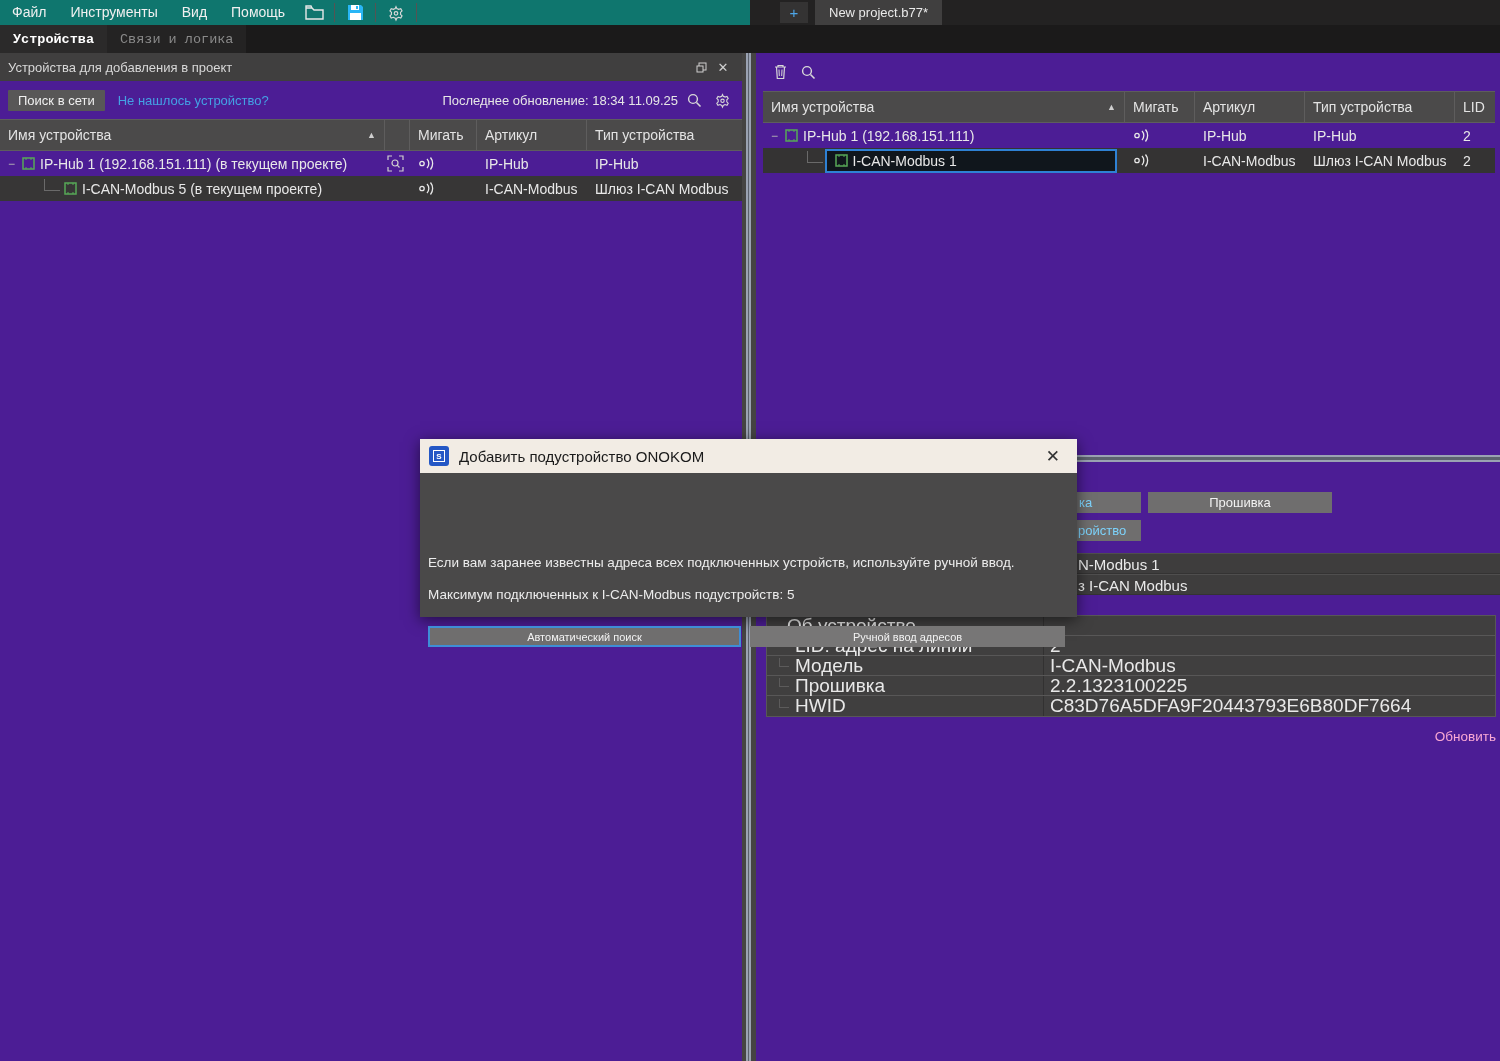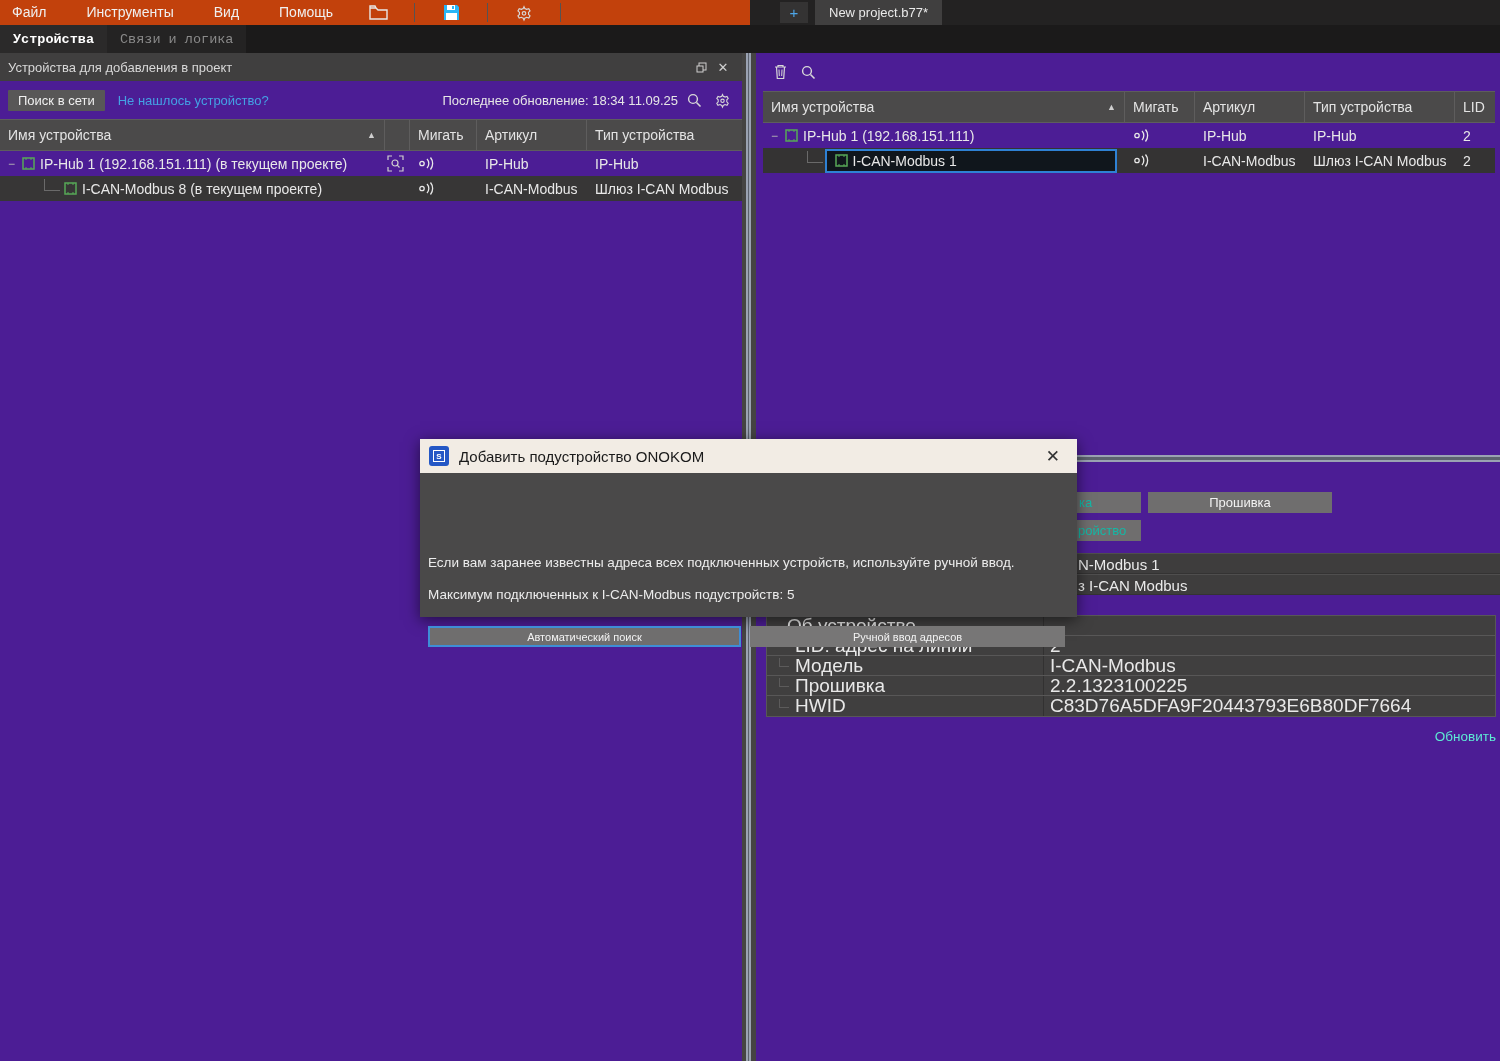--- a/index.html
+++ b/index.html
@@ -1,20 +1,20 @@
 <!DOCTYPE html>
 <html><head>
 <meta charset="utf-8">
 <style>
   * { box-sizing: border-box; margin: 0; padding: 0; }
   html,body { width:1500px; height:1061px; overflow:hidden; }
   body { font-family:"Liberation Sans", sans-serif; background:#454443; color:#e8e8e8; font-size:14px; position:relative; }
 
   
-  .titlebar { position:absolute; left:0; top:0; width:1500px; height:25px; background:#c2410c; display:flex; align-items:center;gap:16px; }
+  .titlebar { position:absolute; left:0; top:0; width:1500px; height:25px; background:#0f766e; display:flex; align-items:center; }
   .menu-item { padding:0 12px; font-size:14px; color:#f0f0f0; height:25px; line-height:25px; cursor:default; }
   .tb-icon { width:34px; height:25px; display:flex; align-items:center; justify-content:center; }
   .tb-sep { width:1px; height:19px; background:#555353; margin:0 3px; }
   .title-right { position:absolute; left:750px; top:0; width:750px; height:25px; background:#232222; display:flex; align-items:center; }
   .plus-btn { width:28px; height:21px; margin-left:30px; background:#343333; display:flex; align-items:center; justify-content:center; color:#4da6e8; font-size:15px; }
   .proj-tab { height:25px; margin-left:7px; padding:0 14px; background:#403f3f; color:#eaeaea; font-size:13px; display:flex; align-items:center; }
 
   
   .tabstrip { position:absolute; left:0; top:25px; width:1500px; height:28px; background:#1b1a1a; display:flex; }
   .main-tab { height:28px; padding:0 13px; display:flex; align-items:center; font-size:13.5px;font-family:Liberation Mono, monospace; }
@@ -53,32 +53,32 @@
   
   .lt-name { width:385px; } .lt-x { width:25px; } .lt-blink { width:67px; } .lt-art { width:110px; } .lt-type { width:155px; border-right:none; }
   
   .rtab { margin-left:7px; width:732px; }
   .rt-name { width:362px; } .rt-blink { width:70px; } .rt-art { width:110px; } .rt-type { width:150px; } .rt-lid { width:40px; border-right:none; }
 
   
   .hsplitter { position:absolute; left:756px; top:455px; width:744px; height:7px; background:#5c626e; border-top:2px solid #9aa2b2; border-bottom:2px solid #9aa2b2; }
   .rbottom { position:absolute; left:756px; top:462px; width:744px; height:599px; }
   .rb-btn { position:absolute; height:21px; background:#6f6e6e; color:#f2f2f2; font-size:13px; border:none; display:flex; align-items:center; justify-content:center; font-family:inherit; }
-  .rb-frag { position:absolute; color:#14b8a6; font-size:13px; }
+  .rb-frag { position:absolute; color:#7dd3fc; font-size:13px; }
   .info-bar { position:absolute; left:0; width:744px; height:21px; background:#3e3d3d; border-top:1px solid #4f4e4e; border-bottom:1px solid #343333; }
   .info-txt { position:absolute; left:322px; top:2px; font-size:15px; color:#eaeaea; }
 
   .propgrid { position:absolute; left:10px; top:153px; width:730px; background:#403f3f; border:1px solid #585757; font-size:19px; }
   .pg-row { display:flex; height:20px; border-bottom:1px solid #585757; align-items:center; }
   .pg-row:last-child { border-bottom:none; }
   .pg-label { width:277px; border-right:1px solid #323131; padding-left:20px; display:flex; align-items:center; height:100%; }
   .pg-label.child { padding-left:12px; }
   .pg-branch { width:10px; height:9px; border-left:1px solid #5c5b5b; border-bottom:1px solid #5c5b5b; margin:-6px 6px 0 0; }
   .pg-value { padding-left:6px; }
-  .refresh-link { position:absolute; right:4px; top:267px; color:#5eead4; font-size:13.5px; text-decoration:none; }
+  .refresh-link { position:absolute; right:4px; top:267px; color:#f9a8d4; font-size:13.5px; text-decoration:none; }
 
   
   .dialog { position:absolute; left:420px; top:439px; width:657px; height:178px; background:#4a4949; z-index:10; box-shadow:0 3px 14px rgba(0,0,0,.55); }
   .dlg-titlebar { height:34px; background:#f2ece4; display:flex; align-items:center; padding:0 9px; }
   .dlg-icon { width:20px; height:20px; background:#2457c5; border-radius:3px; display:flex; align-items:center; justify-content:center; margin-right:10px; }
   .dlg-icon .inner { width:12px; height:12px; border:1px solid #ffffff; display:flex; align-items:center; justify-content:center; color:#fff; font-size:8px; font-weight:bold; }
   .dlg-title { color:#1a1a1a; font-size:15px; }
   .dlg-close { margin-left:auto; color:#333; font-size:17px; padding:0 8px; }
   .dlg-body { position:relative; height:144px; }
   .dlg-p { position:absolute; left:8px; font-size:13.5px; color:#ececec; white-space:nowrap; }
@@ -212,21 +212,21 @@
       <span class="lbranch"></span>
       <span class="devicon">
         <svg width="13" height="13" viewBox="0 0 13 13">
             <rect x="1" y="1" width="11" height="11" fill="none" stroke="#57a957" stroke-width="1.5"></rect>
             <line x1="4" y1="1" x2="4" y2="3" stroke="#57a957"></line>
             <line x1="9" y1="1" x2="9" y2="3" stroke="#57a957"></line>
             <line x1="4" y1="10" x2="4" y2="12" stroke="#57a957"></line>
             <line x1="9" y1="10" x2="9" y2="12" stroke="#57a957"></line>
           </svg>
       </span>
-      <span>I-CAN-Modbus 8 (в текущем проекте)</span>
+      <span>I-CAN-Modbus 5 (в текущем проекте)</span>
     </div>
     <div class="cell lt-x"></div>
     <div class="cell lt-blink">
       <span>
         <svg width="18" height="13" viewBox="0 0 18 13">
             <circle cx="4" cy="6.5" r="2.2" fill="none" stroke="#e8e8e8" stroke-width="1.3"></circle>
             <path d="M9 2 a6.5 6.5 0 0 1 0 9" fill="none" stroke="#e8e8e8" stroke-width="1.3"></path>
             <path d="M12.5 0.5 a9.5 9.5 0 0 1 0 12" fill="none" stroke="#e8e8e8" stroke-width="1.3"></path>
           </svg>
       </span>

